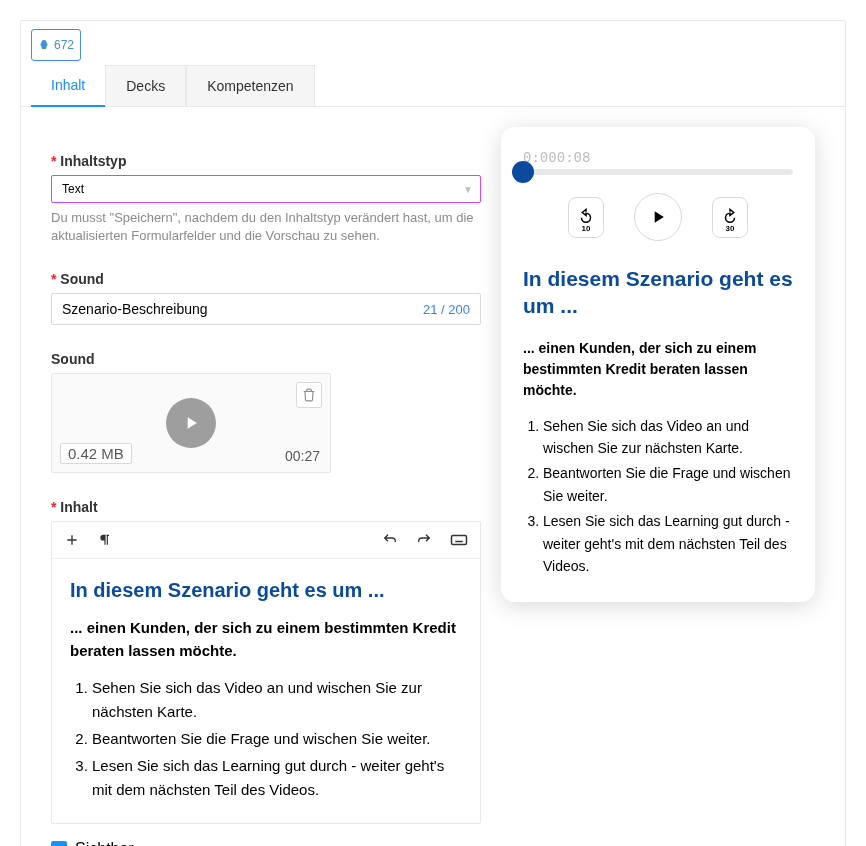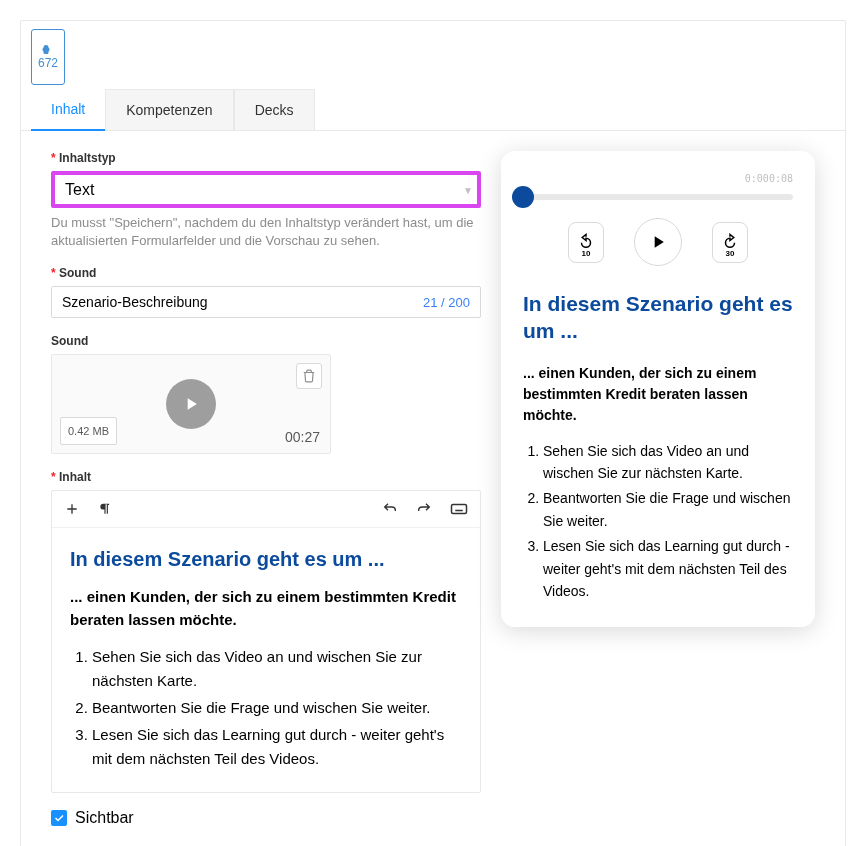--- a/index.html
+++ b/index.html
@@ -1,56 +1,56 @@
 <!DOCTYPE html>
 <html><head>
 <meta charset="utf-8">
 <style>
 * { box-sizing: border-box; margin: 0; padding: 0; }
 body { font-family: -apple-system, BlinkMacSystemFont, "Segoe UI", sans-serif; background: #fff; padding: 20px; color: #000; }
 .editor-container { border: 1px solid #e8e8e8; border-radius: 2px; background: #fff; width: 826px; }
-.badge { display: inline-flex; align-items: center; border: 1px solid #4190d8; border-radius: 3px; padding: 14px 6px; margin: 8px 10px 4px 10px; font-size: 12px; color: #4190d8; flex-direction: column; }
+.badge { display: inline-flex; align-items: center; border: 1px solid #4190d8; border-radius: 3px; padding: 8px 6px; margin: 8px 10px 4px 10px; font-size: 12px; color: #4190d8; }
 .badge-icon { width: 12px; height: 12px; margin-right: 4px; }
 .tabs { display: flex; border-bottom: 1px solid #e8e8e8; padding: 0 10px; }
 .tab { padding: 12px 20px; cursor: pointer; font-size: 14px; color: #333; }
 .tab.active { color: #1890ff; border-bottom: 2px solid #1890ff; margin-bottom: -1px; }
 .tab.inactive { background: #f5f5f5; border: 1px solid #e8e8e8; border-bottom: none; }
 .content-area { display: flex; padding: 20px 30px; gap: 20px; }
 .form-col { flex: 0 0 430px; }
 .preview-col { flex: 1; }
 .form-group { margin-bottom: 16px; }
-.label { font-size: 12px; font-weight: 600; color: #333; margin-bottom: 6px; display: block; }
+.label { font-size: 14px; font-weight: 600; color: #333; margin-bottom: 6px; display: block; margin-top: 26px; }
 .required::before { content: "* "; color: #f5222d; }
-.select { width: 100%; border: 4px solid #d946ef; border-radius: 2px; padding: 6px 28px 6px 10px; font-size: 16px; background: #fff; appearance: none; position: relative; }
+.select { width: 100%; border: 1px solid #d946ef; border-radius: 2px; padding: 6px 28px 6px 10px; font-size: 12px; background: #fff; appearance: none; position: relative; }
 .select-wrap { position: relative; }
 .select-chevron { position: absolute; right: 8px; top: 50%; transform: translateY(-50%); color: #bfbfbf; pointer-events: none; font-size: 10px; }
 .help-text { font-size: 13px; color: #8c8c8c; margin-top: 6px; line-height: 1.4; }
 .input-wrap { position: relative; border: 1px solid #d9d9d9; border-radius: 2px; display: flex; align-items: center; }
 .text-input { width: 100%; border: none; padding: 7px 10px; font-size: 14px; outline: none; }
 .char-count { font-size: 13px; color: #3b82f6; padding-right: 10px; white-space: nowrap; }
 .sound-box { border: 1px solid #e8e8e8; border-radius: 2px; background: #fafafa; padding: 12px; position: relative; width: 280px; height: 100px; }
 .sound-delete { position: absolute; top: 8px; right: 8px; width: 26px; height: 26px; border: 1px solid #d9d9d9; border-radius: 3px; background: #fff; display: flex; align-items: center; justify-content: center; cursor: pointer; color: #8c8c8c; }
 .sound-play { position: absolute; top: 50%; left: 50%; transform: translate(-50%, -50%); width: 50px; height: 50px; background: #9e9e9e; border-radius: 50%; display: flex; align-items: center; justify-content: center; cursor: pointer; }
 .sound-play svg { fill: #fff; }
-.sound-size { position: absolute; bottom: 8px; left: 8px; border: 1px solid #d9d9d9; border-radius: 2px; background: #fff; padding: 7px 7px; font-size: 11px; color: #595959; }
+.sound-size { position: absolute; bottom: 8px; left: 8px; border: 1px solid #d9d9d9; border-radius: 2px; background: #fff; padding: 1px 7px; font-size: 15px; color: #595959; }
 .sound-dur { position: absolute; bottom: 8px; right: 10px; font-size: 14px; color: #595959; }
 .editor-box { border: 1px solid #e8e8e8; border-radius: 2px; }
 .editor-toolbar { display: flex; justify-content: space-between; padding: 10px 12px; border-bottom: 1px solid #f0f0f0; }
 .toolbar-group { display: flex; gap: 18px; }
 .toolbar-btn { cursor: pointer; color: #333; display: flex; align-items: center; }
 .editor-content { padding: 18px; }
 .editor-content h3 { color: #0b4a9c; font-size: 20px; font-weight: 700; margin-bottom: 14px; line-height: 1.3; }
 .editor-content p { font-size: 15px; font-weight: 600; margin-bottom: 14px; line-height: 1.5; }
 .editor-content ol { padding-left: 22px; font-size: 15px; line-height: 1.6; }
 .editor-content li { margin-bottom: 3px; }
 .checkbox-row { display: flex; align-items: center; gap: 8px; margin-top: 16px; }
 .checkbox { width: 16px; height: 16px; background: #1890ff; border-radius: 2px; display: flex; align-items: center; justify-content: center; cursor: pointer; }
 .checkbox svg { stroke: #fff; }
 .preview-card { background: #fff; border-radius: 14px; box-shadow: 0 4px 24px rgba(0,0,0,0.15); padding: 22px; }
-.player-times { display: flex; justify-content: flex-end; font-size: 10px; color: #bfbfbf; margin-bottom: 10px; font-family: monospace; }
+.player-times { display: flex; justify-content: flex-start; font-size: 14px; color: #bfbfbf; margin-bottom: 4px; font-family: monospace; }
 .player-track { position: relative; height: 6px; background: #e8e8e8; border-radius: 3px; margin-bottom: 18px; }
 .player-fill { position: absolute; left: 0; top: 0; height: 100%; width: 2%; background: #0b4a9c; border-radius: 3px; }
 .player-thumb { position: absolute; left: 0; top: 50%; transform: translate(-50%, -50%); width: 22px; height: 22px; background: #0b4a9c; border-radius: 50%; }
 .player-controls { display: flex; justify-content: center; align-items: center; gap: 30px; margin-bottom: 24px; }
 .player-skip { width: 36px; height: 41px; border: 1px solid #d9d9d9; border-radius: 8px; display: flex; flex-direction: column; align-items: center; justify-content: center; cursor: pointer; position: relative; }
 .player-main { width: 48px; height: 48px; border: 1px solid #d9d9d9; border-radius: 50%; display: flex; align-items: center; justify-content: center; cursor: pointer; background: #fff; }
 .skip-num { font-size: 8px; font-weight: 600; position: absolute; bottom: 4px; }
 .preview-card h3 { color: #0b4a9c; font-size: 21px; font-weight: 700; margin-bottom: 18px; line-height: 1.3; }
 .preview-card p { font-size: 14px; font-weight: 600; margin-bottom: 14px; line-height: 1.5; }
 .preview-card ol { padding-left: 20px; font-size: 14px; line-height: 1.6; }
@@ -63,22 +63,22 @@
 
   <div class="badge">
     <svg class="badge-icon" viewBox="0 0 24 24" fill="#4190d8">
         <path d="M12 2a5 5 0 0 0-5 5 5 5 0 0 0-2 4 5 5 0 0 0 2 4v2a3 3 0 0 0 3 3h4a3 3 0 0 0 3-3v-2a5 5 0 0 0 2-4 5 5 0 0 0-2-4 5 5 0 0 0-5-5z"></path>
       </svg>
     <span>672</span>
   </div>
 
   <div class="tabs">
     <div class="tab active">Inhalt</div>
+    <div class="tab inactive">Decks</div>
     <div class="tab inactive">Kompetenzen</div>
-    <div class="tab inactive">Decks</div>
   </div>
 
   <div class="content-area">
     <div class="form-col">
 
       <div class="form-group">
         <label class="label required">Inhaltstyp</label>
         <div class="select-wrap">
           <select class="select">
             <option>Text</option>

